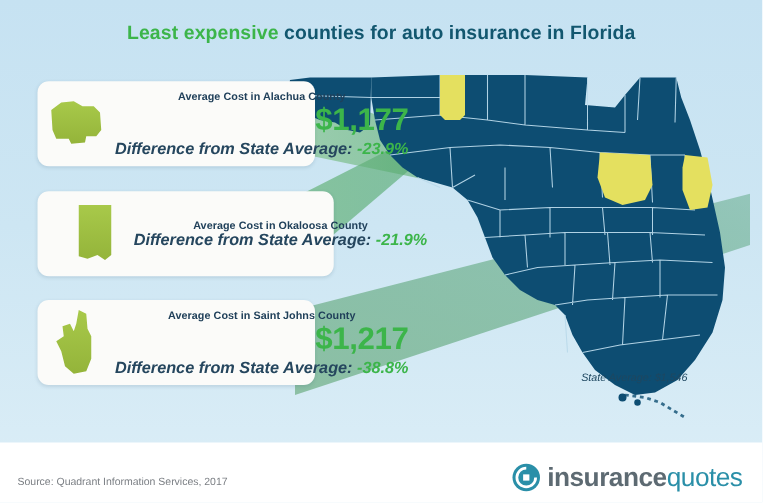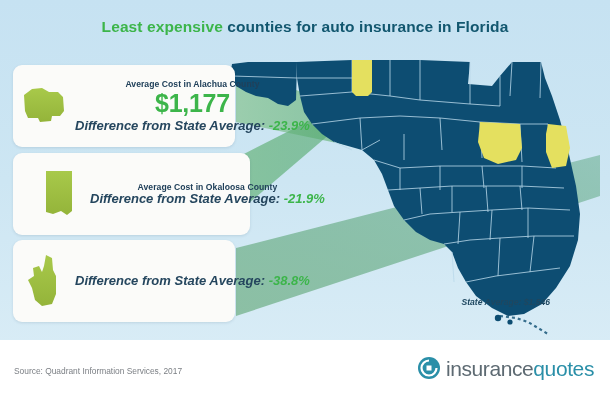--- a/index.html
+++ b/index.html
@@ -29,23 +29,23 @@
 
   
   #map-layer {
     position: absolute;
     left: 0; top: 0; width: 610px; height: 345px;
   }
 
   
   .card {
     position: absolute;
-    left: 13px;
+    left: 30px;
     width: 222px;
-    height: 82px;
+    height: 68px;
     background: #fbfbf9;
     border-radius: 9px;
     box-shadow: 0 1px 3px rgba(20,60,90,0.13);
     display: flex;
     align-items: center;
   }
   #card-0 { top: 65px; }
   #card-1 { top: 153px; padding-left: 15px; }
   #card-2 { top: 240px; }
 
@@ -67,45 +67,46 @@
     letter-spacing: 0.05px;
     white-space: nowrap;
   }
   .card-price {
     font-size: 25px;
     font-weight: bold;
     color: #3cb54a;
     letter-spacing: -0.3px;
     margin: 2px 0 3px 0;
     line-height: 1;
+    text-align: right;
   }
   .card-diff {
     font-size: 13px;
     font-style: italic;
     font-weight: bold;
     color: #25465e;
     white-space: nowrap;
   }
   .card-diff .pct { color: #3cb54a; }
 
   
   #state-average {
     position: absolute;
     right: 60px; top: 297px;
     font-size: 8.6px;
     font-style: italic;
-    font-weight: bold;
+    font-weight: normal;
     color: #1e4760;
     white-space: nowrap;
   }
 
   
   #footer {
     position: absolute;
-    left: 0; bottom: 0; width: 610px; height: 62px;
+    left: 0; bottom: 0; width: 610px; height: 48px;
     background: #ffffff;
   }
   #source {
     position: absolute;
     left: 14px; top: 26px;
     font-size: 8.4px;
     color: #7b7f84;
     white-space: nowrap;
   }
   #logo {
@@ -113,21 +114,21 @@
     right: 16px; top: 16px;
     display: flex; align-items: center;
     white-space: nowrap;
   }
   #logo-mark { margin-right: 5px; display:block; }
   #logo-word {
     font-size: 21px;
     letter-spacing: -0.4px;
     line-height: 1;
   }
-  #logo-word .w1 { color: #5d6a72; }
+  #logo-word .w1 { color: #5d6a72; font-weight: bold; }
   #logo-word .w2 { color: #2a8fa8; }
 </style>
 </head>
 <body>
 
 <div id="page">
 
   <div id="title">
     <span class="green">Least expensive</span><span class="blue"> counties for auto insurance in Florida</span>
   </div>
@@ -245,20 +246,22 @@
     </div>
   </div>
 
   <div class="card" id="card-2">
     <div class="card-thumb">
       <svg width="44" height="58" viewBox="0 0 44 58" xmlns="http://www.w3.org/2000/svg">
         <path d="M24,3 L30,6 L31,18 L34,24 L34,42 L30,52 L20,54 L13,48 L10,36 L6,28 L12,24 L11,16 L17,14 L20,20 L22,14 Z" fill="url(#thumbGrad)"></path>
       </svg>
     </div>
     <div class="card-text">
+      <div class="card-label">Average Cost in Saint Johns County</div>
+      <div class="card-price">$1,217</div>
       <div class="card-diff">
         <span>Difference from State Average:</span>
         <span class="pct">-38.8%</span>
       </div>
     </div>
   </div>
 
   <div id="footer">
     <div id="source">Source: Quadrant Information Services, 2017</div>
     <div id="logo">

